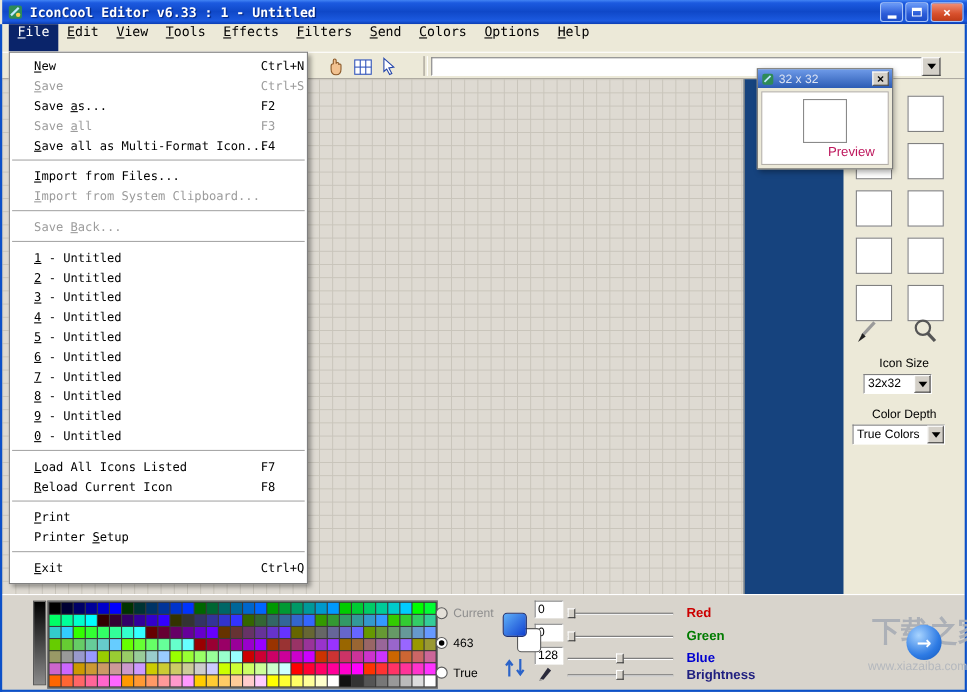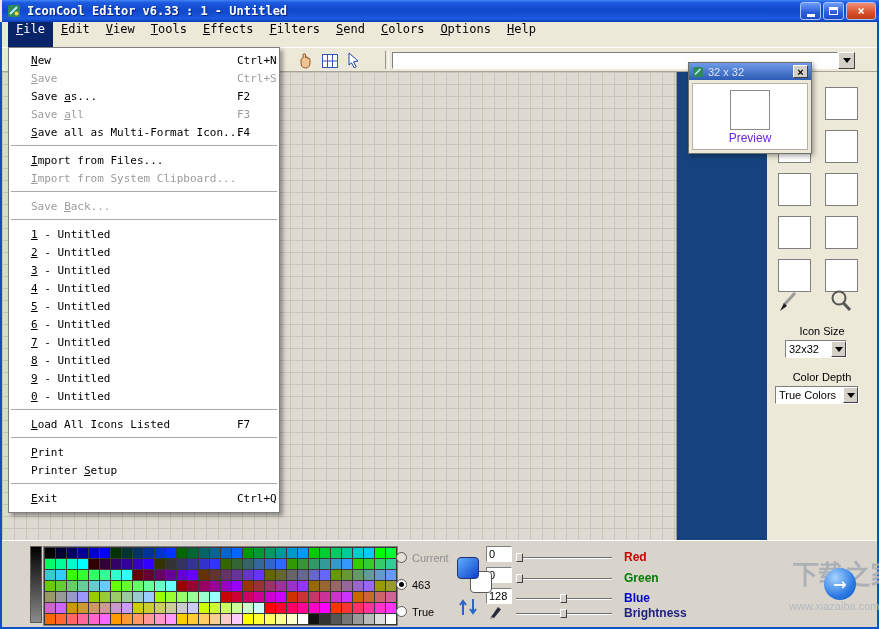--- a/index.html
+++ b/index.html
@@ -81,21 +81,21 @@
 
   
   .preview{position:absolute;left:688px;top:62px;width:124px;height:92px;background:#ECE9D8;
     border:1px solid #707070;box-shadow:2px 2px 5px rgba(0,0,0,.35);z-index:50;box-sizing:border-box;}
   .preview-title{height:17px;background:linear-gradient(180deg,#6E9AE8,#2C5CB4);display:flex;align-items:center;padding:0 3px;}
   .preview-title-text{color:#DDE4F4;font:11px "Liberation Sans",sans-serif;margin-left:4px;flex:1;}
   .preview-close{width:15px;height:13px;background:#D4D0C8;border:1px solid;border-color:#fff #404040 #404040 #fff;
     display:flex;align-items:center;justify-content:center;font:bold 11px "Liberation Sans",sans-serif;box-sizing:border-box;}
   .preview-body{position:absolute;left:3px;top:20px;right:3px;bottom:3px;background:#fff;border:1px solid #B4B0A8;}
   .preview-square{position:absolute;left:50%;transform:translateX(-50%);top:6px;width:38px;height:38px;border:1px solid #8a8a8a;background:#fff;}
-  .preview-label{position:absolute;bottom:4px;width:100%;text-align:center;font:12px "Liberation Sans",sans-serif;color:#6d28d9;}
+  .preview-label{position:absolute;bottom:4px;width:100%;text-align:center;font:12px "Liberation Sans",sans-serif;color:#be185d;padding-left:24px;}
 
   
   .bottom{position:absolute;left:2px;top:540px;width:875px;height:87px;background:#D8D4CC;border-top:1px solid #fff;box-sizing:border-box;}
   .shade-bar{position:absolute;left:28px;top:5px;width:12px;height:77px;background:linear-gradient(#000,#8a8a8a);border:1px solid #5a5a5a;box-sizing:border-box;}
   .palette{position:absolute;left:41px;top:5px;display:grid;grid-template-columns:repeat(32,10px);grid-auto-rows:10px;
     gap:1px;background:#383838;padding:1px;border:1px solid #808080;}
   .pcell{width:10px;height:10px;}
 
   .radio-stack{position:absolute;left:394px;top:9px;display:flex;flex-direction:column;gap:12px;}
   .radio-row{display:flex;align-items:center;gap:5px;height:15px;font:11px "Liberation Sans",sans-serif;color:#000;}
@@ -326,20 +326,24 @@
         <span class="pm-key"></span>
       </div>
       <div class="pm-item">
         <span class="pm-label"><u>0</u> - Untitled</span>
         <span class="pm-key"></span>
       </div>
       <div class="pm-sep"></div>
       <div class="pm-item">
         <span class="pm-label"><u>L</u>oad All Icons Listed</span>
         <span class="pm-key">F7</span>
+      </div>
+      <div class="pm-item">
+        <span class="pm-label"><u>R</u>eload Current Icon</span>
+        <span class="pm-key">F8</span>
       </div>
       <div class="pm-sep"></div>
       <div class="pm-item">
         <span class="pm-label"><u>P</u>rint</span>
         <span class="pm-key"></span>
       </div>
       <div class="pm-item">
         <span class="pm-label">Printer <u>S</u>etup</span>
         <span class="pm-key"></span>
       </div>

